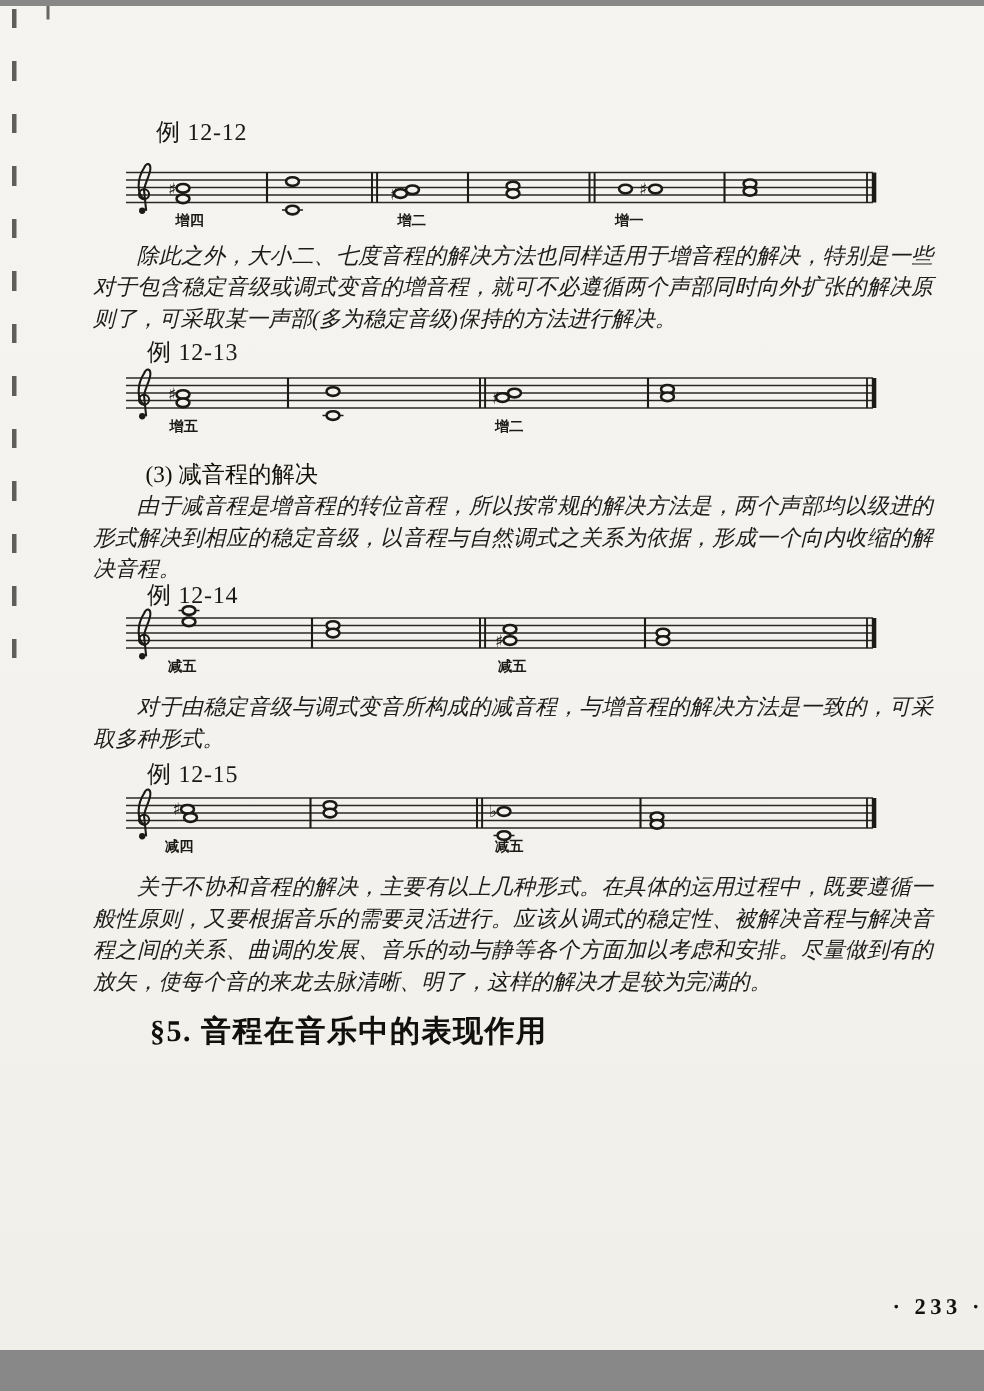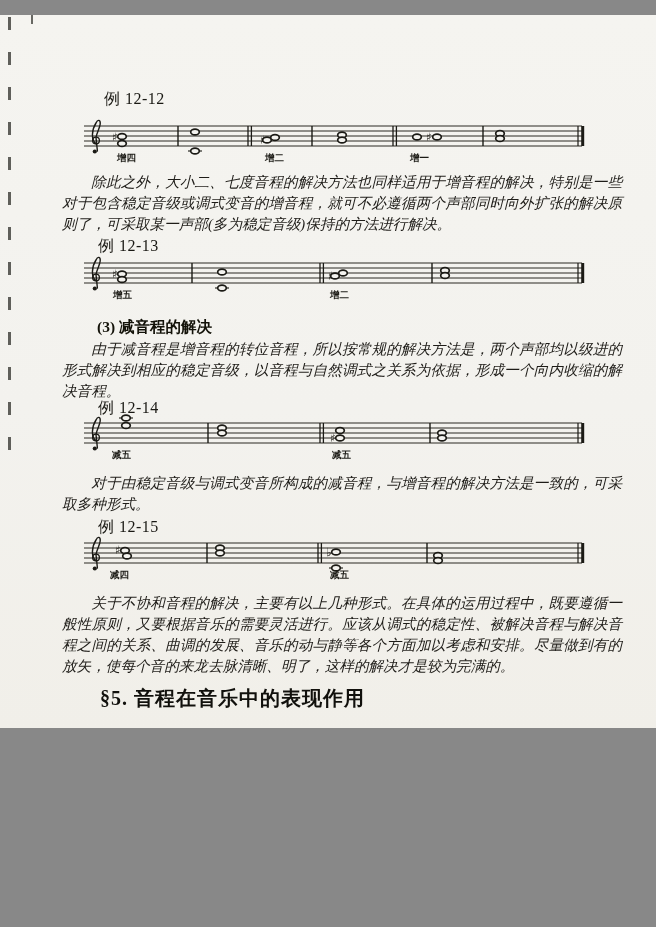--- a/index.html
+++ b/index.html
@@ -1,19 +1,19 @@
 <!DOCTYPE html>
 <html><head>
 <meta charset="utf-8">
 <style>
   html,body{margin:0;padding:0;background:#888;}
   .page{
     position:relative;
-    width:656px;height:713px;
-    margin:15px auto;
+    width:656px;height:896px;
+    margin:4px auto;
     background:linear-gradient(180deg,#f5f4f0 0%,#f3f2ee 55%,#f1efe9 100%);
     font-family:"Liberation Serif","DejaVu Serif",serif;
     color:#1e1c18;
     overflow:hidden;
   }
   .trim-dashes{
     position:absolute;left:8px;top:2px;width:3px;height:452px;
     background:repeating-linear-gradient(180deg,#454540 0 13px,transparent 13px 35px);
     opacity:.85;
   }
@@ -21,21 +21,21 @@
   .ex-label{
     position:absolute;font-size:16px;letter-spacing:.5px;color:#191813;white-space:nowrap;
   }
   .para{
     position:absolute;left:62px;width:560px;margin:0;
     font-size:14.6px;line-height:21px;text-align:justify;text-indent:2em;
     color:#1e1c18;
     font-style:italic;
   }
   .subheading{
-    position:absolute;left:97px;font-size:15.5px;font-weight:bold;color:#131209;white-space:nowrap;
+    position:absolute;left:97px;font-size:15.5px;font-weight:normal;color:#131209;white-space:nowrap;
   }
   .section-heading{
     position:absolute;left:100px;font-size:20px;font-weight:bold;color:#11100c;
     letter-spacing:1px;white-space:nowrap;
   }
   .staff-box{position:absolute;left:80px;width:505px;height:50px;}
   .staff-label{font-family:"DejaVu Sans","Liberation Sans",sans-serif;font-size:9.5px;font-weight:bold;fill:#1b1a15;}
   .page-number{
     position:absolute;left:0;width:656px;text-align:right;
     font-size:15px;font-weight:bold;letter-spacing:3px;color:#141310;

